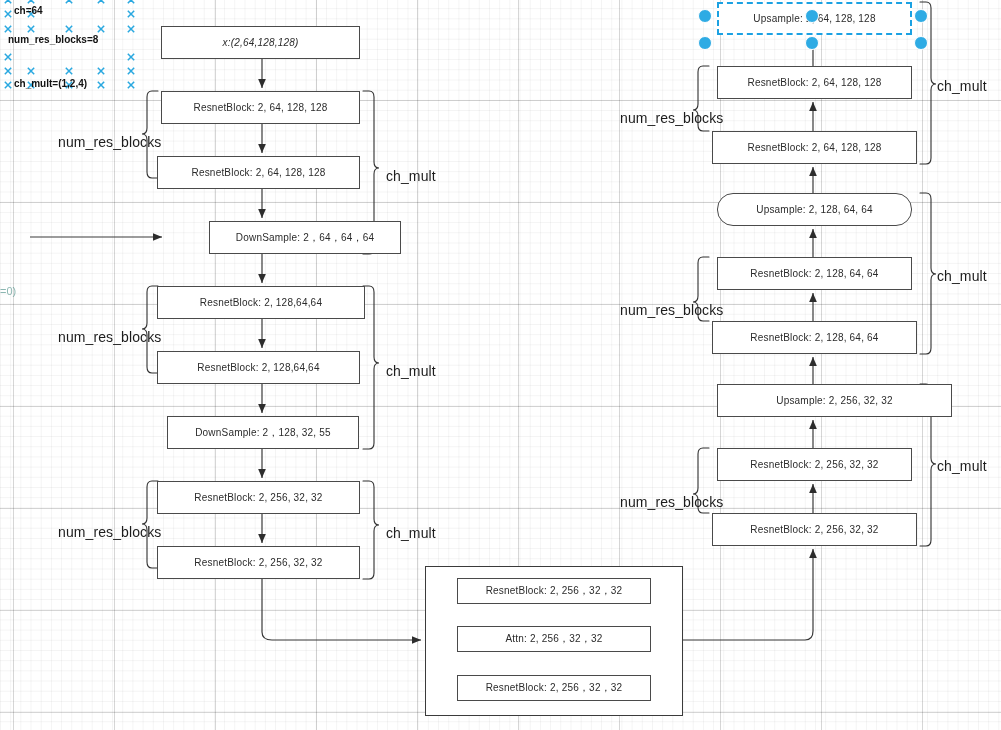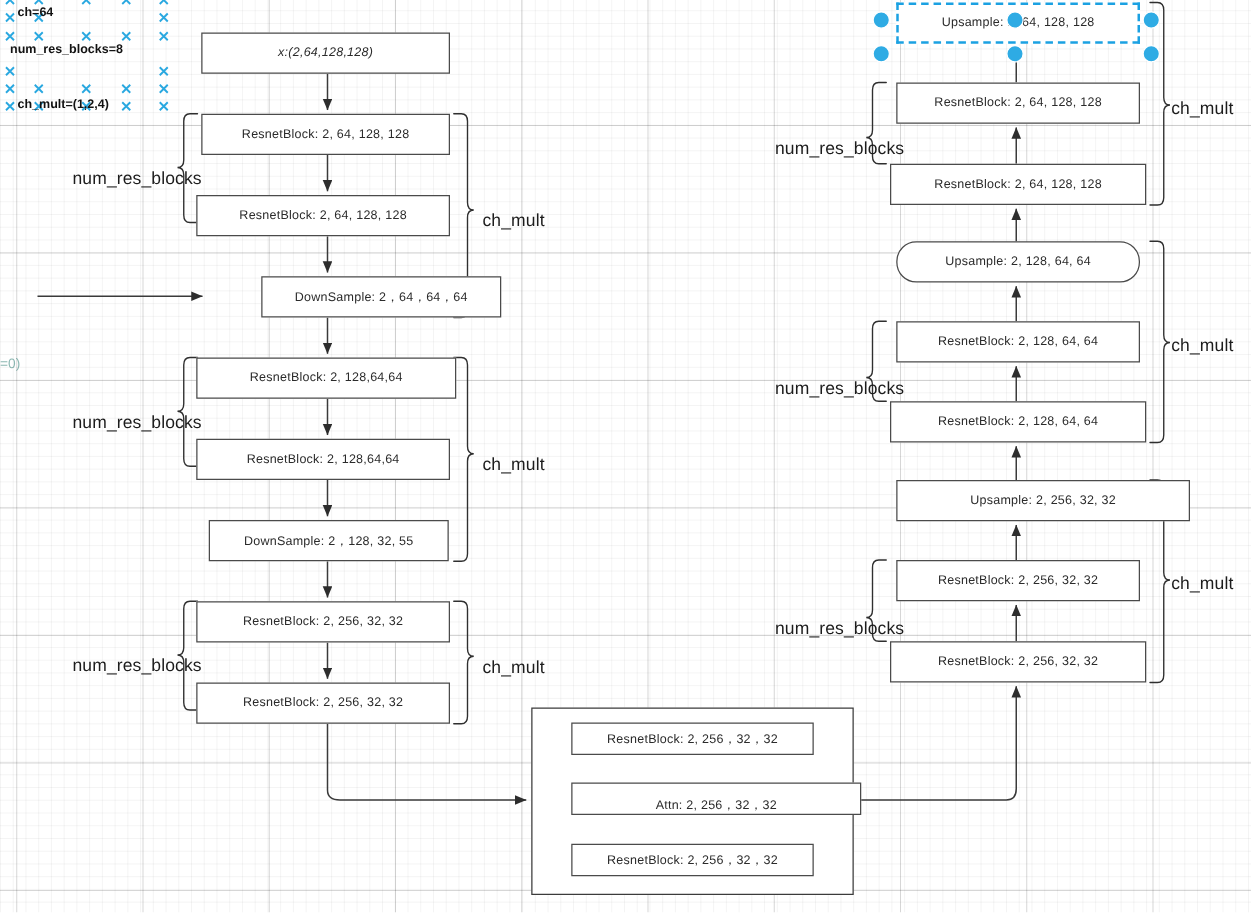--- a/index.html
+++ b/index.html
@@ -201,21 +201,21 @@
       <div class="node" style="left: 157px; top: 481px; width: 203px; height: 33px;">
         <span>ResnetBlock: 2, 256, 32, 32</span>
       </div>
       <div class="node" style="left: 157px; top: 546px; width: 203px; height: 33px;">
         <span>ResnetBlock: 2, 256, 32, 32</span>
       </div>
       <div class="node group" style="left: 425px; top: 566px; width: 258px; height: 150px;"></div>
       <div class="node" style="left: 457px; top: 578px; width: 194px; height: 26px;">
         <span>ResnetBlock: 2, 256，32，32</span>
       </div>
-      <div class="node" style="left: 457px; top: 626px; width: 232px; height: 26px; align-items: flex-end;">
+      <div class="node" style="left: 457px; top: 626px; width: 194px; height: 26px;">
         <span>Attn: 2, 256，32，32</span>
       </div>
       <div class="node" style="left: 457px; top: 675px; width: 194px; height: 26px;">
         <span>ResnetBlock: 2, 256，32，32</span>
       </div>
       <div class="node" style="left: 712px; top: 513px; width: 205px; height: 33px;">
         <span>ResnetBlock: 2, 256, 32, 32</span>
       </div>
       <div class="node" style="left: 717px; top: 448px; width: 195px; height: 33px;">
         <span>ResnetBlock: 2, 256, 32, 32</span>

